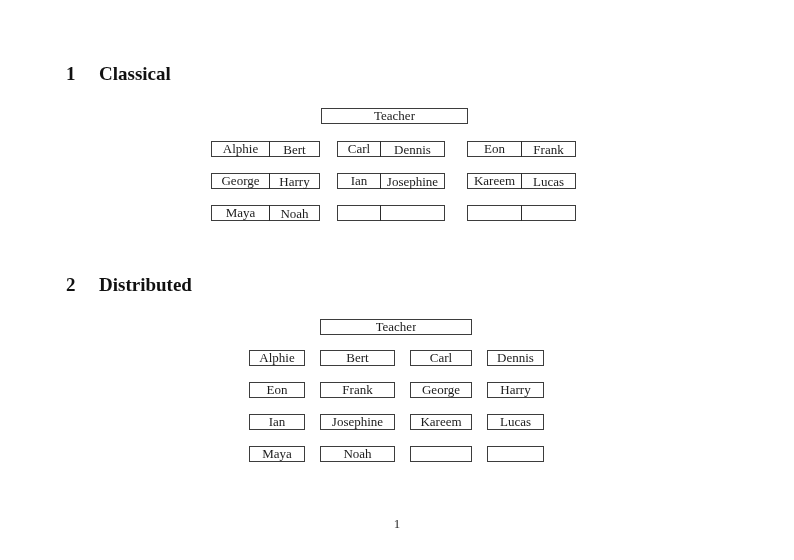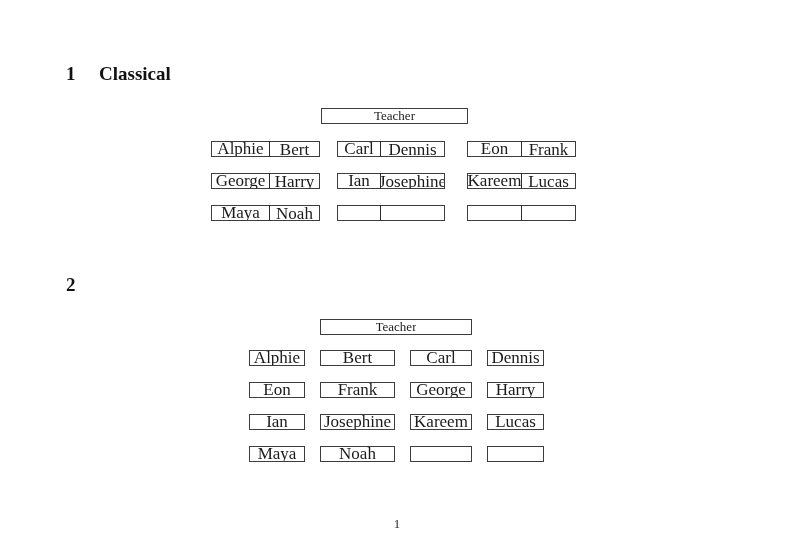--- a/index.html
+++ b/index.html
@@ -33,21 +33,21 @@
   .desk{
     position:absolute;
     height:16px;
     border:1px solid #3d3d3d;
     box-sizing:border-box;
     display:flex;
   }
   .cell{
     display:block;
     text-align:center;
-    font-size:17px;
+    font-size:13px;
     line-height:14px;
     white-space:nowrap;
     overflow:hidden;
     align-self:center;
     box-sizing:border-box;
   }
   .teacher-box .cell{font-size:13px;}
   .cell.fixed{flex:0 0 auto;height:14px;}
   .cell.grow{flex:1 1 auto;height:14px;}
   .cell.divided{border-left:1px solid #2c2c2c;height:14px;margin:-1px 0;padding-top:1px;height:16px;line-height:14px;}
@@ -111,20 +111,21 @@
     <span class="cell fixed" style="width:42px;"></span>
     <span class="cell grow divided"></span>
   </div>
   <div class="desk" style="left:467px;top:205px;width:109px;">
     <span class="cell fixed" style="width:53px;"></span>
     <span class="cell grow divided"></span>
   </div>
 
   <div class="sec-heading" style="left:66px;top:273px;">
     <span class="sec-num">2</span>
+    <span class="sec-title">Distributed</span>
   </div>
 
   <div class="teacher-box" style="left:320px;top:319px;width:152px;">
     <span class="cell">Teacher</span>
   </div>
 
   <div class="desk" style="left:249px;top:350px;width:56px;">
     <span class="cell grow">Alphie</span>
   </div>
   <div class="desk" style="left:320px;top:350px;width:75px;">

